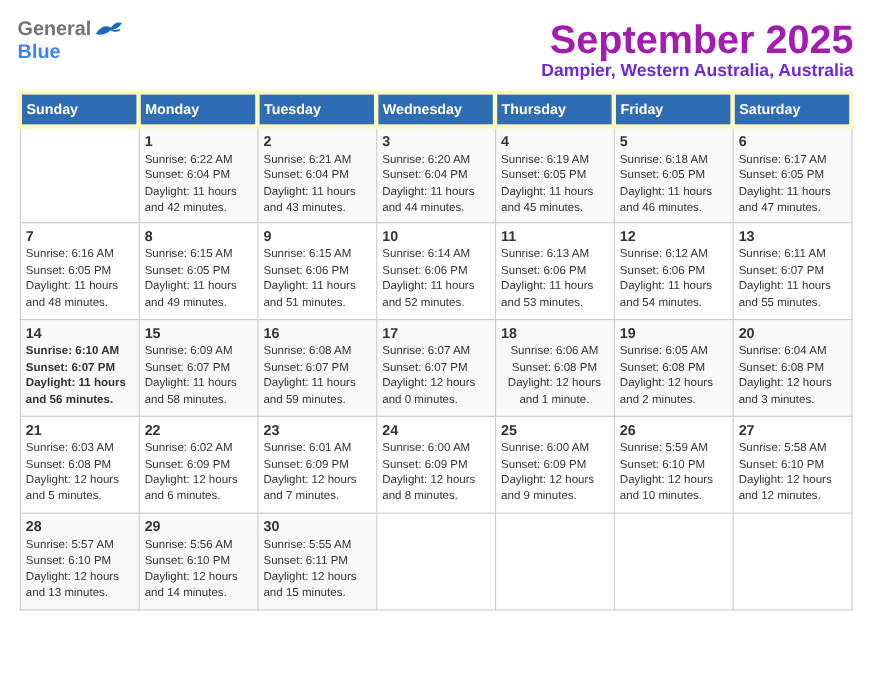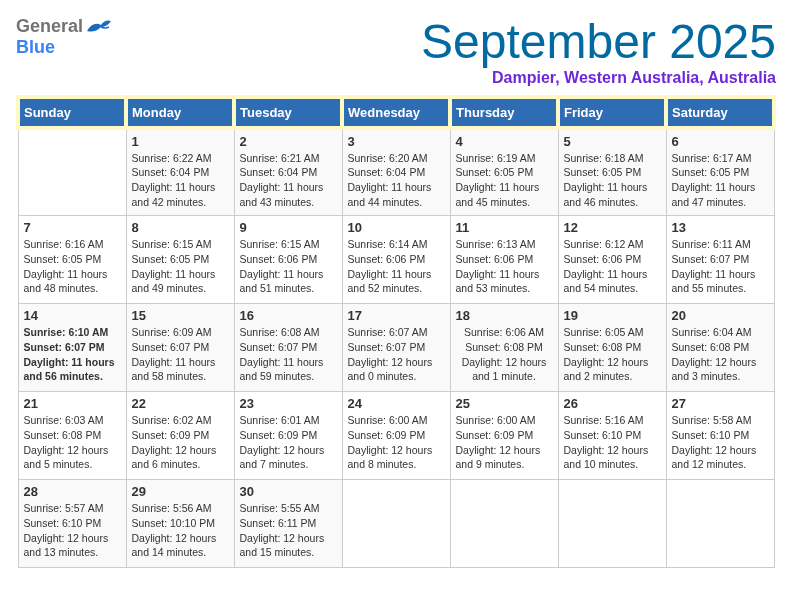--- a/index.html
+++ b/index.html
@@ -33,23 +33,23 @@
     }
     .logo-bird {
       width: 28px;
       height: 20px;
       margin-left: 2px;
     }
     .title-section {
       text-align: right;
     }
     .main-title {
-      font-size: 48px;
-      font-weight: normal;
-      color: #0369a1;
+      font-size: 36px;
+      font-weight: bold;
+      color: #a21caf;
       line-height: 1.1;
     }
     .subtitle {
       font-size: 16px;
       font-weight: bold;
       color: #6d28d9;
     }
     .calendar-table {
       width: 100%;
       border-collapse: collapse;
@@ -312,21 +312,21 @@
         </td>
         <td>
           <span class="day-number">25</span>
           <div class="day-info" style="white-space: pre-line;">Sunrise: 6:00 AM
 Sunset: 6:09 PM
 Daylight: 12 hours
 and 9 minutes.</div>
         </td>
         <td>
           <span class="day-number">26</span>
-          <div class="day-info" style="white-space: pre-line;">Sunrise: 5:16 AM
+          <div class="day-info" style="white-space: pre-line;">Sunrise: 5:59 AM
 Sunset: 6:10 PM
 Daylight: 12 hours
 and 10 minutes.</div>
         </td>
         <td>
           <span class="day-number">27</span>
           <div class="day-info" style="white-space: pre-line;">Sunrise: 5:58 AM
 Sunset: 6:10 PM
 Daylight: 12 hours
 and 12 minutes.</div>
@@ -336,21 +336,21 @@
         <td>
           <span class="day-number">28</span>
           <div class="day-info" style="white-space: pre-line;">Sunrise: 5:57 AM
 Sunset: 6:10 PM
 Daylight: 12 hours
 and 13 minutes.</div>
         </td>
         <td>
           <span class="day-number">29</span>
           <div class="day-info" style="white-space: pre-line;">Sunrise: 5:56 AM
-Sunset: 10:10 PM
+Sunset: 6:10 PM
 Daylight: 12 hours
 and 14 minutes.</div>
         </td>
         <td>
           <span class="day-number">30</span>
           <div class="day-info" style="white-space: pre-line;">Sunrise: 5:55 AM
 Sunset: 6:11 PM
 Daylight: 12 hours
 and 15 minutes.</div>
         </td>

